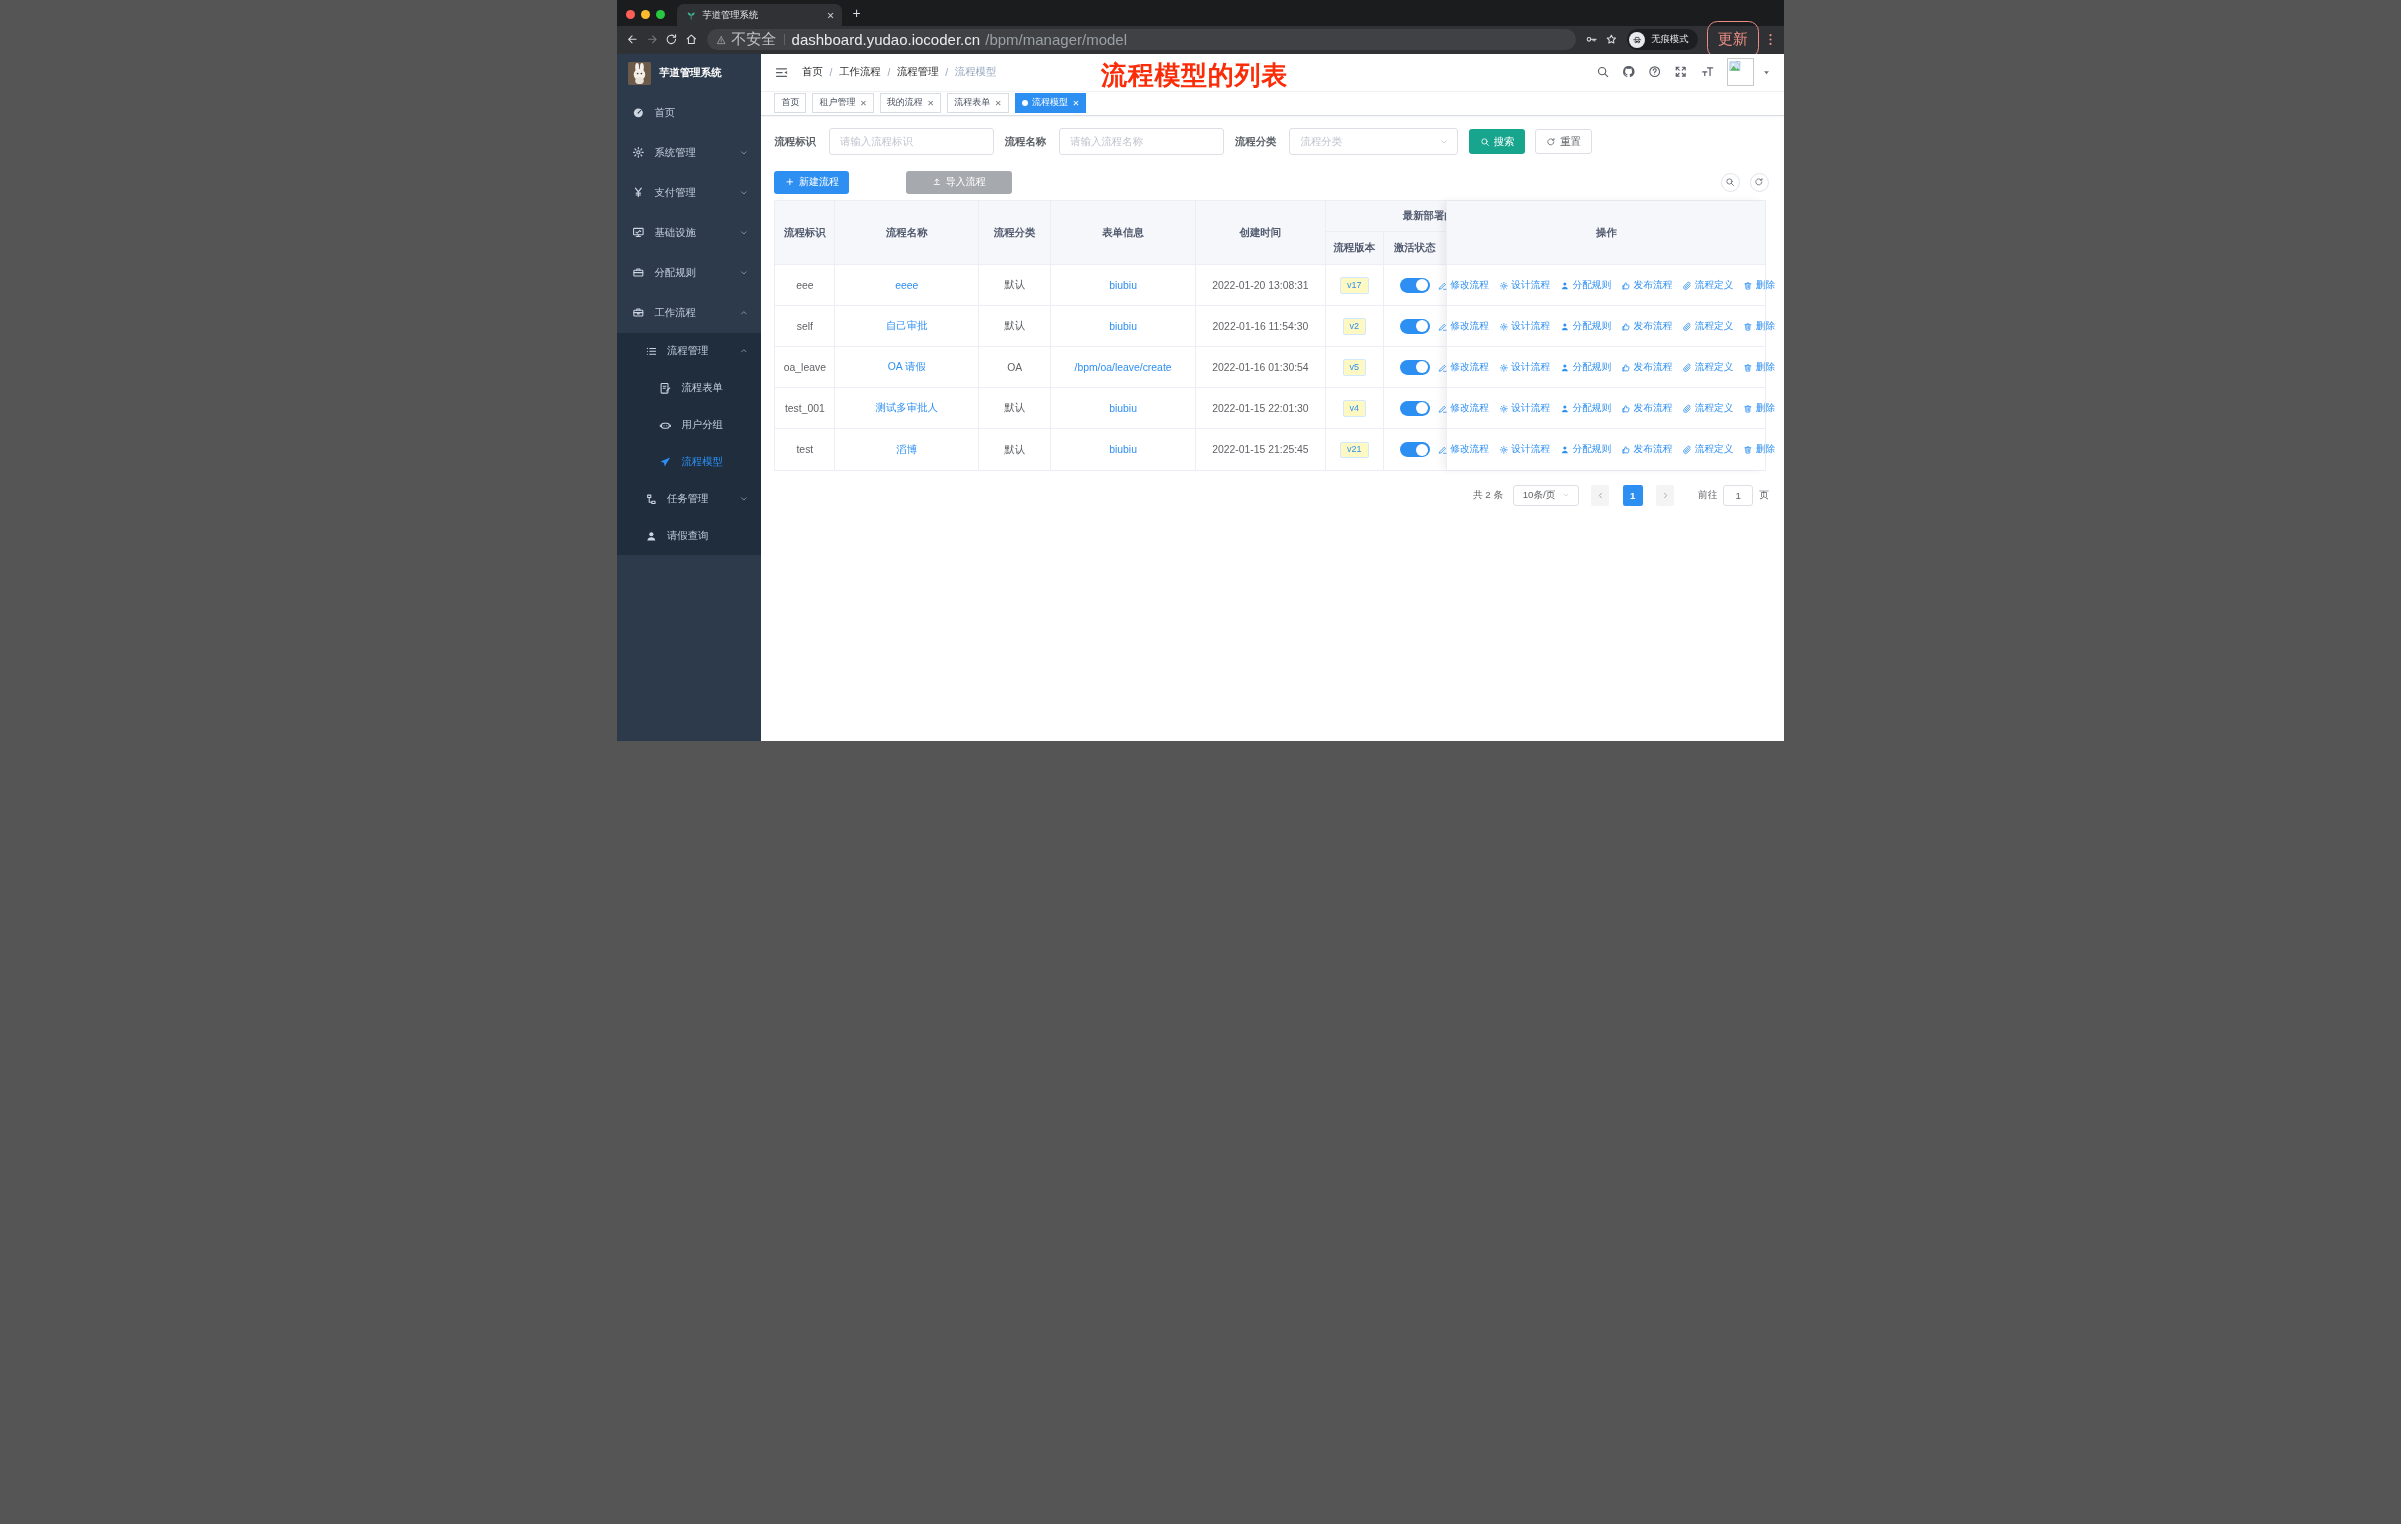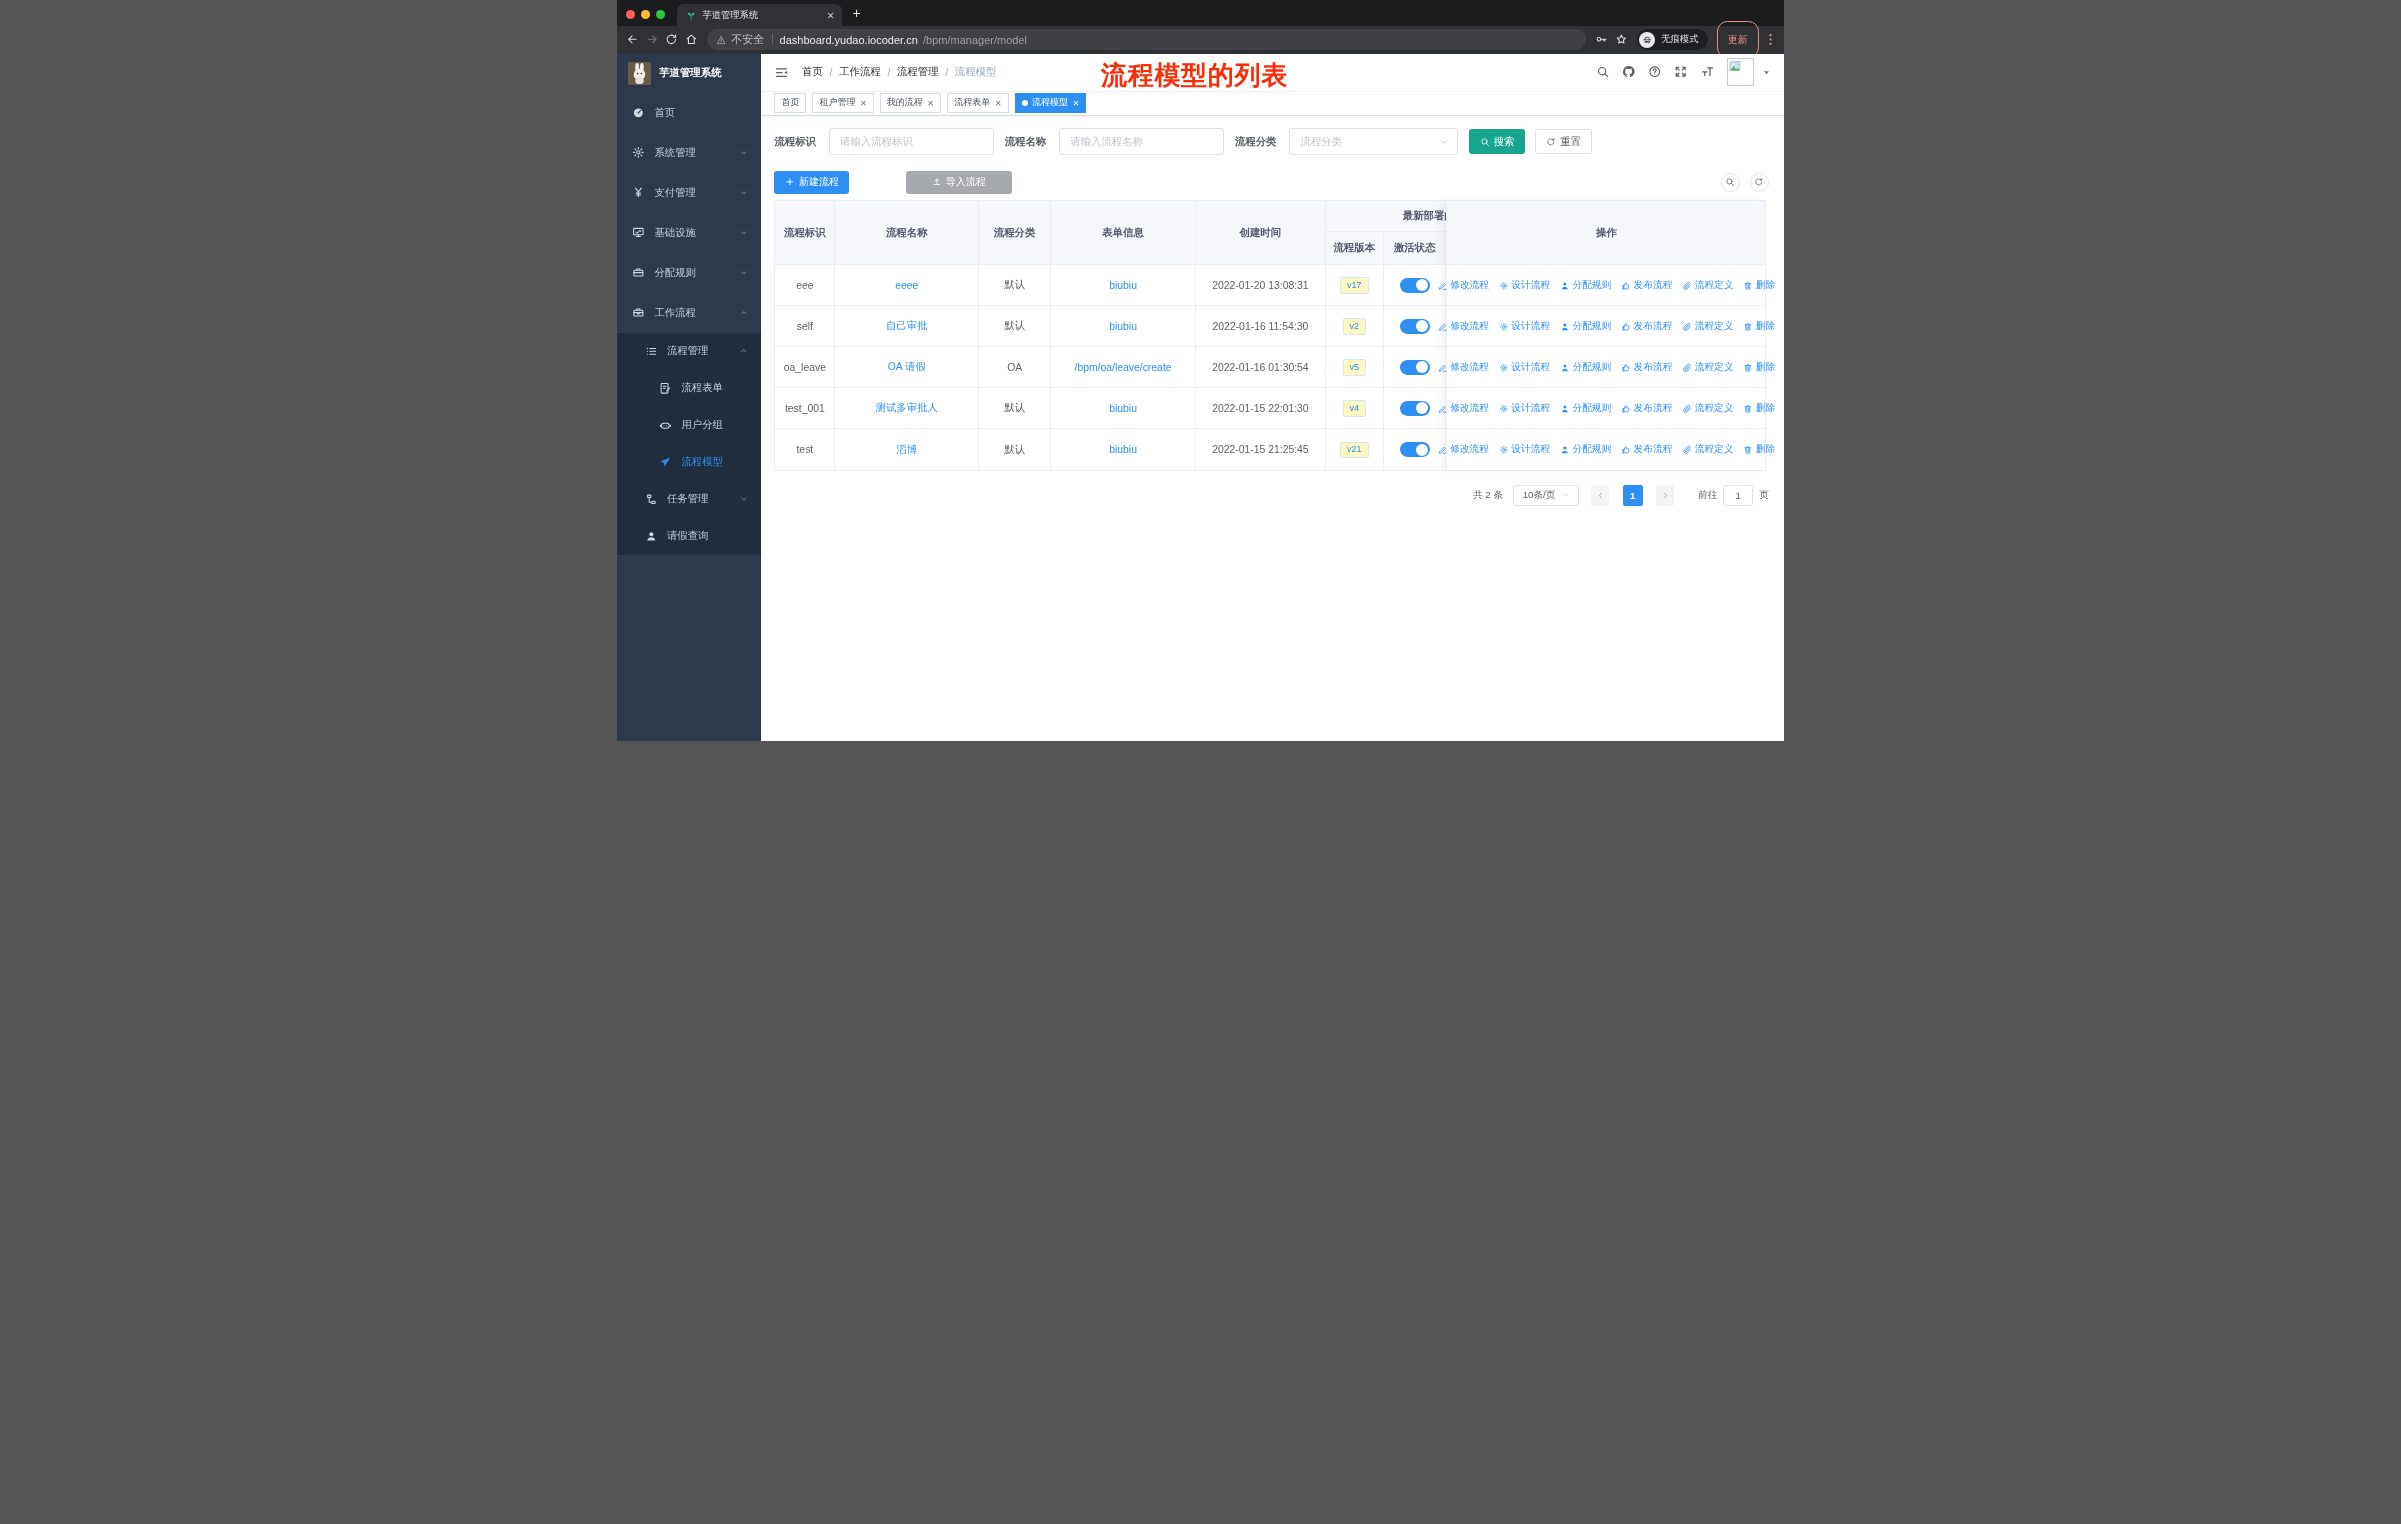--- a/index.html
+++ b/index.html
@@ -13,29 +13,29 @@
   .l-red{background:#ff5f57;} .l-yellow{background:#febc2e;} .l-green{background:#28c840;}
   .tab { width:165px; height:21.6px; background:#303135; border-radius:6.7px 6.7px 0 0; display:flex; align-items:center; padding:0 7.4px 0 9px; color:#e8eaed; font-size:9.3px; gap:6px; }
   .tab-fav { width:10.4px; height:10.4px; color:#3eae93; flex-shrink:0; }
   .tab-title { flex:1; white-space:nowrap; overflow:hidden; }
   .tab-close { color:#c7cace; font-size:9.7px; }
   .newtab { color:#dadce0; font-size:14px; font-weight:300; margin:0 0 5.2px 10.4px; }
   .navbar { height:27.5px; background:#303135; display:flex; align-items:center; padding:0 6px; }
   .nicon { width:19.4px; height:18px; display:flex; align-items:center; justify-content:center; color:#dadce0; }
   .nicon span { width:12.7px; height:12.7px; display:block; }
   .nicon.disabled { color:#77797d; }
-  .addressbar { flex:1; height:21px; background:#3f4145; border-radius:10.4px; margin:0 6px; display:flex; align-items:center; padding:0 9px; gap:5.2px; color:#bdc1c6; font-size:11px; }
+  .addressbar { flex:1; height:21px; background:#3f4145; border-radius:10.4px; margin:0 6px; display:flex; align-items:center; padding:0 9px; gap:5.2px; color:#bdc1c6; font-size:15px; }
   .ab-ic { width:10.4px; height:10.4px; display:block; color:#9aa0a6; }
   .ab-sep { width:0.7px; height:11px; background:#5f6368; margin:0 2.2px; }
   .url-host { color:#e8eaed; font-weight:400; }
   .url-path { color:#9aa0a6; }
   .incog { display:flex; align-items:center; gap:6px; background:#1d1e21; border-radius:10.4px; height:21px; padding:0 9.7px 0 2.2px; color:#e8eaed; font-size:9.3px; margin-left:6px; }
   .incog-ic { width:16.4px; height:16.4px; border-radius:50%; background:#e8eaed; color:#1d1e21; display:flex; align-items:center; justify-content:center; }
   .incog-ic span { width:10.4px; height:10.4px; display:block; }
-  .update-btn { height:37px; border:1.1px solid #ec8e85; color:#ec8e85; border-radius:10.4px; padding:0 9.7px; display:flex; align-items:center; font-size:10px; margin-left:9px; }
+  .update-btn { height:37px; border:1.1px solid #ec8e85; color:#ec8e85; border-radius:10.4px; padding:0 9.7px; display:flex; align-items:center; font-size:15px; margin-left:9px; }
   .mdots { width:15px; height:15px; color:#ec8e85; margin-left:4.5px; }
 
   
   .app { display:flex; height:687px; }
   .sidebar { width:144px; background:#2d3a4b; color:#bfcbd9; flex-shrink:0; }
   .logo-row { height:39px; display:flex; align-items:center; padding-left:11px; gap:8.2px; }
   .logo-img { width:23px; height:23px; border-radius:2.2px; background:#6d5b4a; overflow:hidden; flex-shrink:0; }
   .logo-title { color:#fff; font-weight:700; font-size:10.4px; white-space:nowrap; }
   .menu-item { height:40px; display:flex; align-items:center; padding:0 12px 0 15px; font-size:10.4px; cursor:pointer; }
   .mi { width:12.7px; height:12.7px; margin-right:9.7px; color:#cdd5e1; flex-shrink:0; }

